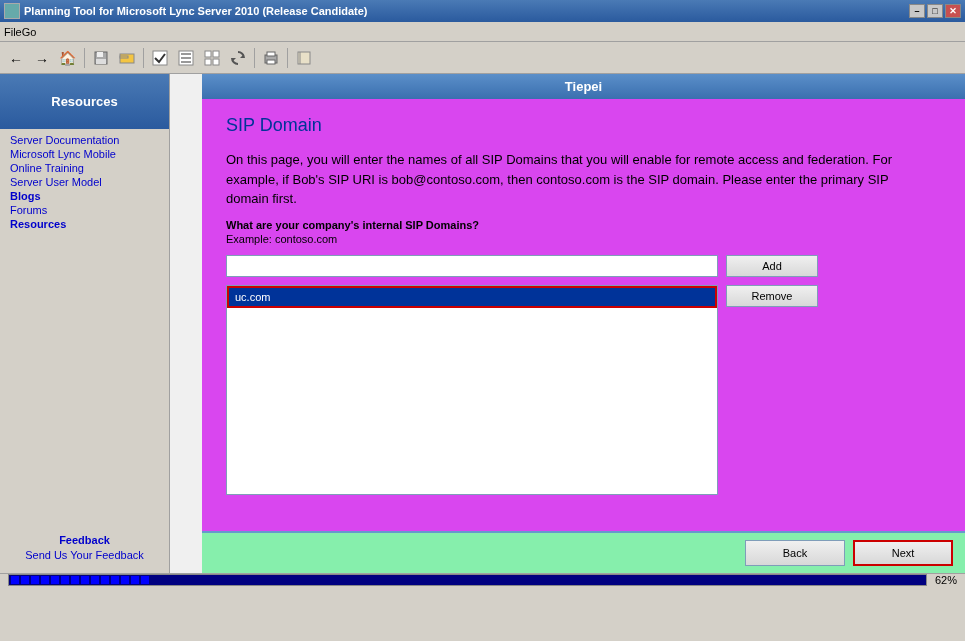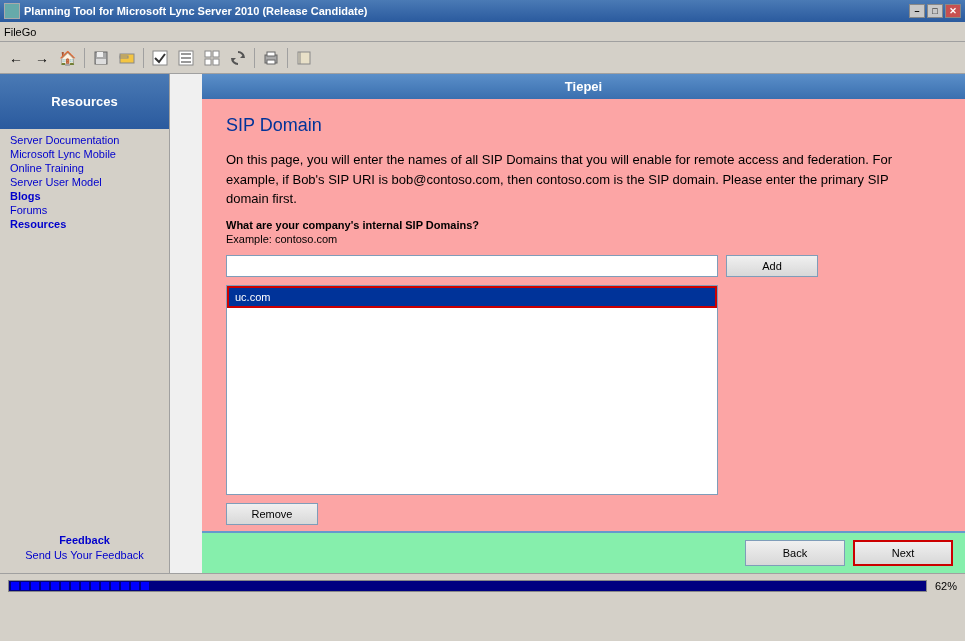--- a/index.html
+++ b/index.html
@@ -146,21 +146,21 @@
       color: white;
       font-size: 13px;
       font-weight: bold;
       text-align: center;
       padding: 5px 0;
     }
 
     
     .content-body {
       flex: 1;
-      background: #fca5a5;
+      background: #d946ef;
       padding: 16px 24px;
       overflow: auto;
     }
 
     .page-title {
       font-size: 18px;
       font-weight: normal;
       color: #003399;
       margin-bottom: 14px;
       font-family: Arial, sans-serif;
@@ -210,21 +210,20 @@
       background: linear-gradient(to bottom, #f0f0f0, #d8d8d8);
       border: 1px solid #7f9db9;
       font-size: 11px;
       cursor: pointer;
       color: #000;
     }
 
     .list-container {
       display: flex;
       gap: 8px;
-      flex-direction: column;
     }
 
     .domain-listbox {
       width: 492px;
       height: 210px;
       border: 1px solid #7f9db9;
       background: white;
       overflow-y: auto;
       position: relative;
     }
@@ -269,21 +268,20 @@
     }
     .nav-btn.highlighted {
       border: 2px solid #cc0000;
     }
 
     
     .progress-area {
       background: #d4d0c8;
       height: 24px;
       display: flex;
-      align-items: center;
       padding: 0 8px;
       gap: 8px;
       border-top: 1px solid #a0a0a0;
     }
     .progress-bar-container {
       flex: 1;
       height: 12px;
       background: white;
       border: 1px solid #888;
       overflow: hidden;

